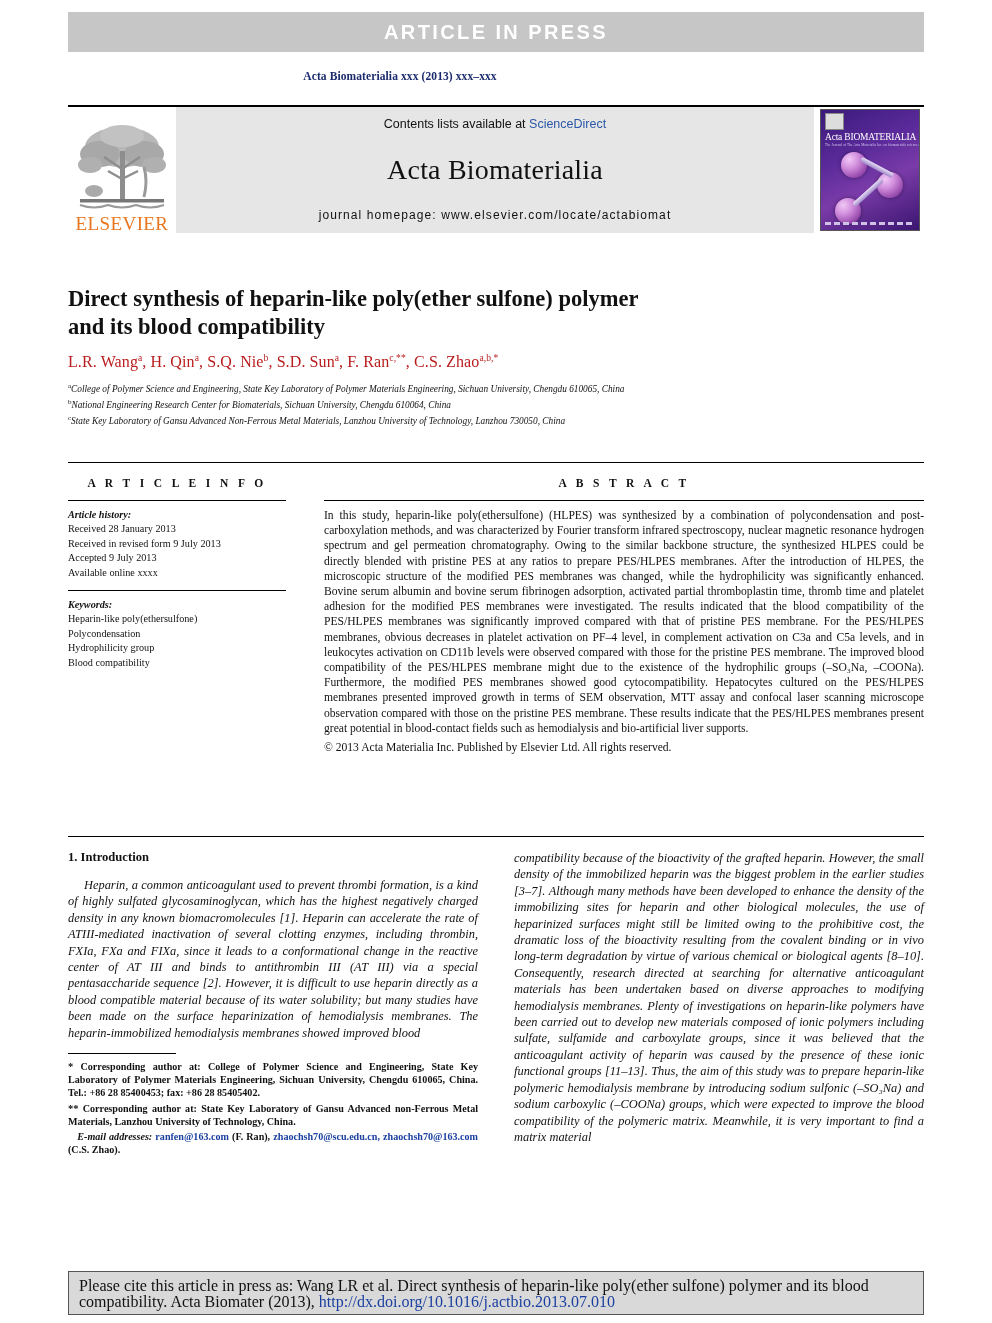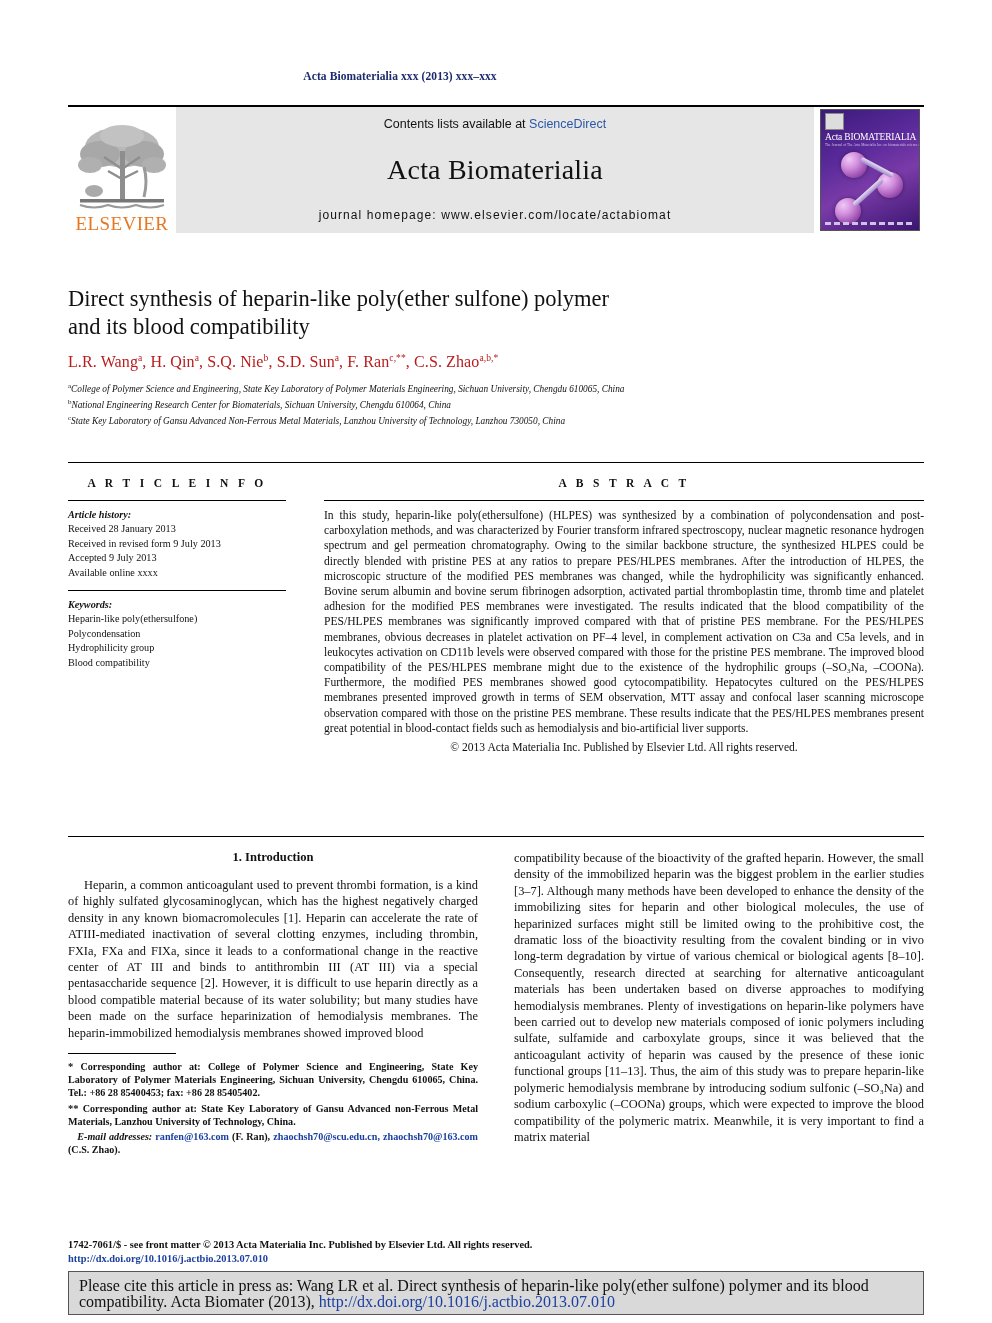--- a/index.html
+++ b/index.html
@@ -183,21 +183,21 @@
     left: 68px;
     top: 285px;
     width: 856px;
   }
   .paper-title {
     font-family: "Liberation Serif", serif;
     font-size: 22.5px;
     line-height: 28px;
     color: #111;
     margin: 0;
-    font-weight: normal;
+    font-weight: bold;
   }
   .authors {
     font-family: "Liberation Serif", serif;
     font-size: 16px;
     color: #b91c1c;
     margin-top: 12px;
     letter-spacing: 0.1px;
   }
   .authors sup {
     font-size: 9.5px;
@@ -277,21 +277,21 @@
     font-size: 11.6px;
     line-height: 15.2px;
     text-align: justify;
     color: #111;
     hyphens: auto;
   }
   .abstract-copyright {
     font-family: "Liberation Serif", serif;
     font-size: 11.6px;
     line-height: 15.2px;
-    text-align: center;
+    text-align: left;
     color: #111;
     margin-top: 4px;
   }
   .abstract-rule-bottom {
     position: absolute;
     left: 68px;
     top: 836px;
     width: 856px;
     border-top: 1.5px solid #000;
   }
@@ -310,30 +310,30 @@
     width: 410px;
     flex: 0 0 410px;
     position: relative;
   }
   .sec-title {
     font-family: "Liberation Serif", serif;
     font-weight: bold;
     font-size: 12.6px;
     color: #111;
     margin: 0 0 12px 0;
-    text-align: center;
   }
   .para {
     font-family: "Liberation Serif", serif;
     font-size: 12.4px;
     line-height: 16.4px;
     text-align: justify;
     color: #111;
     margin: 0;
     hyphens: auto;
+    font-style: italic;
   }
   .para.indent { text-indent: 16px; }
   .fn-sep {
     border-top: 1px solid #000;
     width: 108px;
     margin: 12px 0 6px 0;
   }
   .footnote {
     font-family: "Liberation Serif", serif;
     font-size: 10.1px;
@@ -385,20 +385,23 @@
     line-height: 16px;
     color: #111;
   }
   .cite-text .lnk { color: #1a3fa0; }
 </style>
 </head>
 <body>
 
 <div class="page">
 
+  <div class="aip-banner">
+    <span class="aip-banner-text">ARTICLE  IN  PRESS</span>
+  </div>
 
   <div class="journal-ref">Acta Biomaterialia xxx (2013) xxx–xxx</div>
 
   <div class="masthead">
     <div class="masthead-inner">
 
       <div class="elsevier-logo">
         <svg class="elsevier-tree" viewBox="0 0 96 92">
           <g fill="#9a9a9a">
             <ellipse cx="48" cy="26" rx="37" ry="20" fill="#b8b8b8"></ellipse>
@@ -513,24 +516,20 @@
         <span>(C.S. Zhao).</span>
       </p>
     </div>
 
     <div class="bcol">
       <p class="para">compatibility because of the bioactivity of the grafted heparin. However, the small density of the immobilized heparin was the biggest problem in the earlier studies [3–7]. Although many methods have been developed to enhance the density of the immobilizing sites for heparin and other biological molecules, the use of heparinized surfaces might still be limited owing to the prohibitive cost, the dramatic loss of the bioactivity resulting from the covalent binding or in vivo long-term degradation by virtue of various chemical or biological agents [8–10]. Consequently, research directed at searching for alternative anticoagulant materials has been undertaken based on diverse approaches to modifying hemodialysis membranes. Plenty of investigations on heparin-like polymers have been carried out to develop new materials composed of ionic polymers including sulfate, sulfamide and carboxylate groups, since it was believed that the anticoagulant activity of heparin was caused by the presence of these ionic functional groups [11–13]. Thus, the aim of this study was to prepare heparin-like polymeric hemodialysis membrane by introducing sodium sulfonic (–SO₃Na) and sodium carboxylic (–COONa) groups, which were expected to improve the blood compatibility of the polymeric matrix. Meanwhile, it is very important to find a matrix material</p>
     </div>
 
   </div>
 
-  <div class="pub-footer">
-    <div class="pub-line">1742-7061/$ - see front matter © 2013 Acta Materialia Inc. Published by Elsevier Ltd. All rights reserved.</div>
-    <div class="pub-doi">http://dx.doi.org/10.1016/j.actbio.2013.07.010</div>
-  </div>
 
   <div class="cite-box">
     <div class="cite-text">
       <span>Please cite this article in press as: Wang LR et al. Direct synthesis of heparin-like poly(ether sulfone) polymer and its blood compatibility. Acta Biomater (2013), </span><span class="lnk">http://dx.doi.org/10.1016/j.actbio.2013.07.010</span>
     </div>
   </div>
 
 </div>
 
 </body></html>

